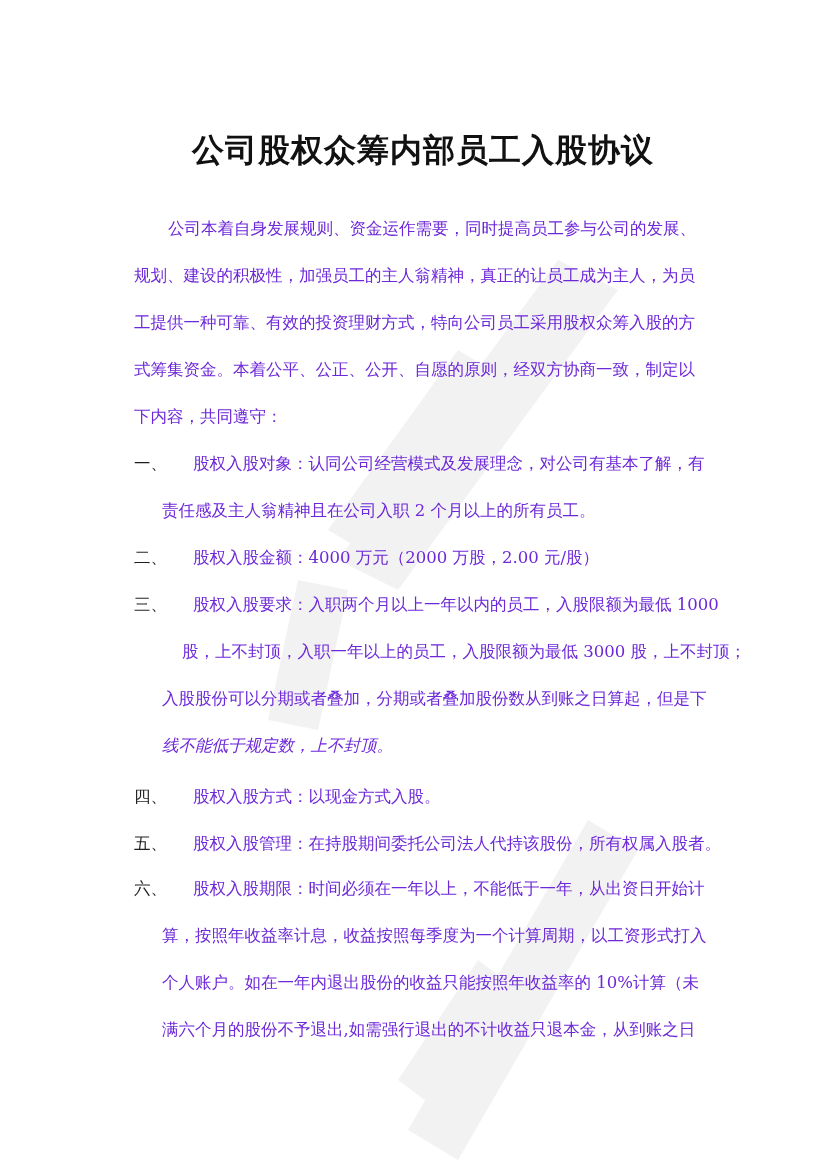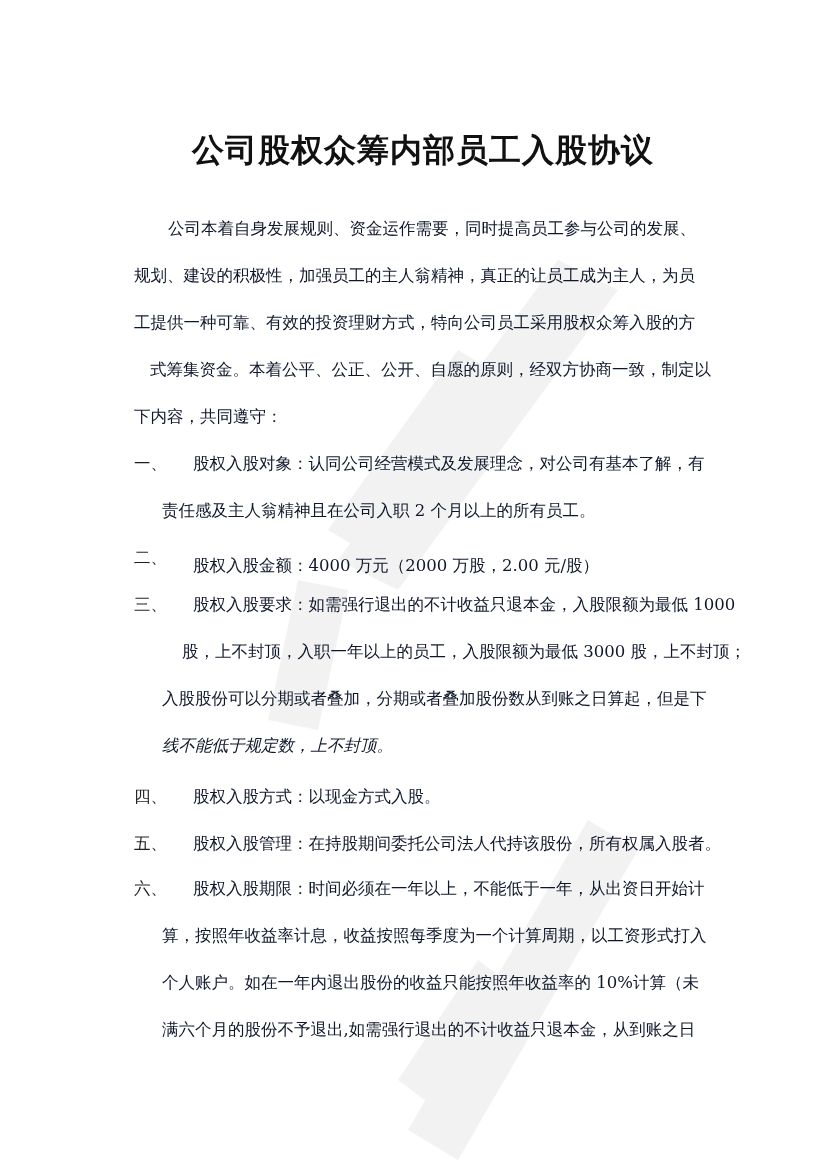--- a/index.html
+++ b/index.html
@@ -46,21 +46,21 @@
     .body-text {
       position: absolute;
       left: 0; top: 0;
       width: 830px;
       z-index: 1;
       font-size: 16.5px;
     }
     .line {
       position: absolute;
       white-space: nowrap;
-      color: #0f172a;
+      color: #6d28d9;
     }
     .num {
       position: absolute;
       white-space: nowrap;
       color: #1e1e1e;
     }
     .footer {
       position: absolute;
       left: 0;
       top: 1108px;
@@ -88,38 +88,38 @@
   </svg>
 
   <h1 class="title">公司股权众筹内部员工入股协议</h1>
 
   <div class="body-text">
 
     <div>
       <div class="line" style="left:160px; top:218px;">公司本着自身发展规则、资金运作需要，同时提高员工参与公司的发展、</div>
       <div class="line" style="left:126px; top:265px;">规划、建设的积极性，加强员工的主人翁精神，真正的让员工成为主人，为员</div>
       <div class="line" style="left:126px; top:312px;">工提供一种可靠、有效的投资理财方式，特向公司员工采用股权众筹入股的方</div>
-      <div class="line" style="left:126px; top:359px;margin-left:16px;">式筹集资金。本着公平、公正、公开、自愿的原则，经双方协商一致，制定以</div>
+      <div class="line" style="left:126px; top:359px;">式筹集资金。本着公平、公正、公开、自愿的原则，经双方协商一致，制定以</div>
       <div class="line" style="left:126px; top:406px;">下内容，共同遵守：</div>
     </div>
 
     <div>
       <div class="num" style="left:126px; top:453px;">一、</div>
       <div class="line" style="left:185px; top:453px;">股权入股对象：认同公司经营模式及发展理念，对公司有基本了解，有</div>
       <div class="line" style="left:154px; top:500px;">责任感及主人翁精神且在公司入职 2 个月以上的所有员工。</div>
     </div>
 
     <div>
       <div class="num" style="left:126px; top:547px;">二、</div>
-      <div class="line" style="left:185px; top:547px;margin-top:8px;">股权入股金额：4000 万元（2000 万股，2.00 元/股）</div>
+      <div class="line" style="left:185px; top:547px;">股权入股金额：4000 万元（2000 万股，2.00 元/股）</div>
     </div>
 
     <div>
       <div class="num" style="left:126px; top:594px;">三、</div>
-      <div class="line" style="left:185px; top:594px;">股权入股要求：如需强行退出的不计收益只退本金，入股限额为最低 1000</div>
+      <div class="line" style="left:185px; top:594px;">股权入股要求：入职两个月以上一年以内的员工，入股限额为最低 1000</div>
       <div class="line" style="left:154px; top:641px;margin-left:20px;">股，上不封顶，入职一年以上的员工，入股限额为最低 3000 股，上不封顶；</div>
       <div class="line" style="left:154px; top:688px;">入股股份可以分期或者叠加，分期或者叠加股份数从到账之日算起，但是下</div>
       <div class="line" style="left:154px; top:735px;font-style:italic;">线不能低于规定数，上不封顶。</div>
     </div>
 
     <div>
       <div class="num" style="left:126px; top:786px;">四、</div>
       <div class="line" style="left:185px; top:786px;">股权入股方式：以现金方式入股。</div>
     </div>
 

